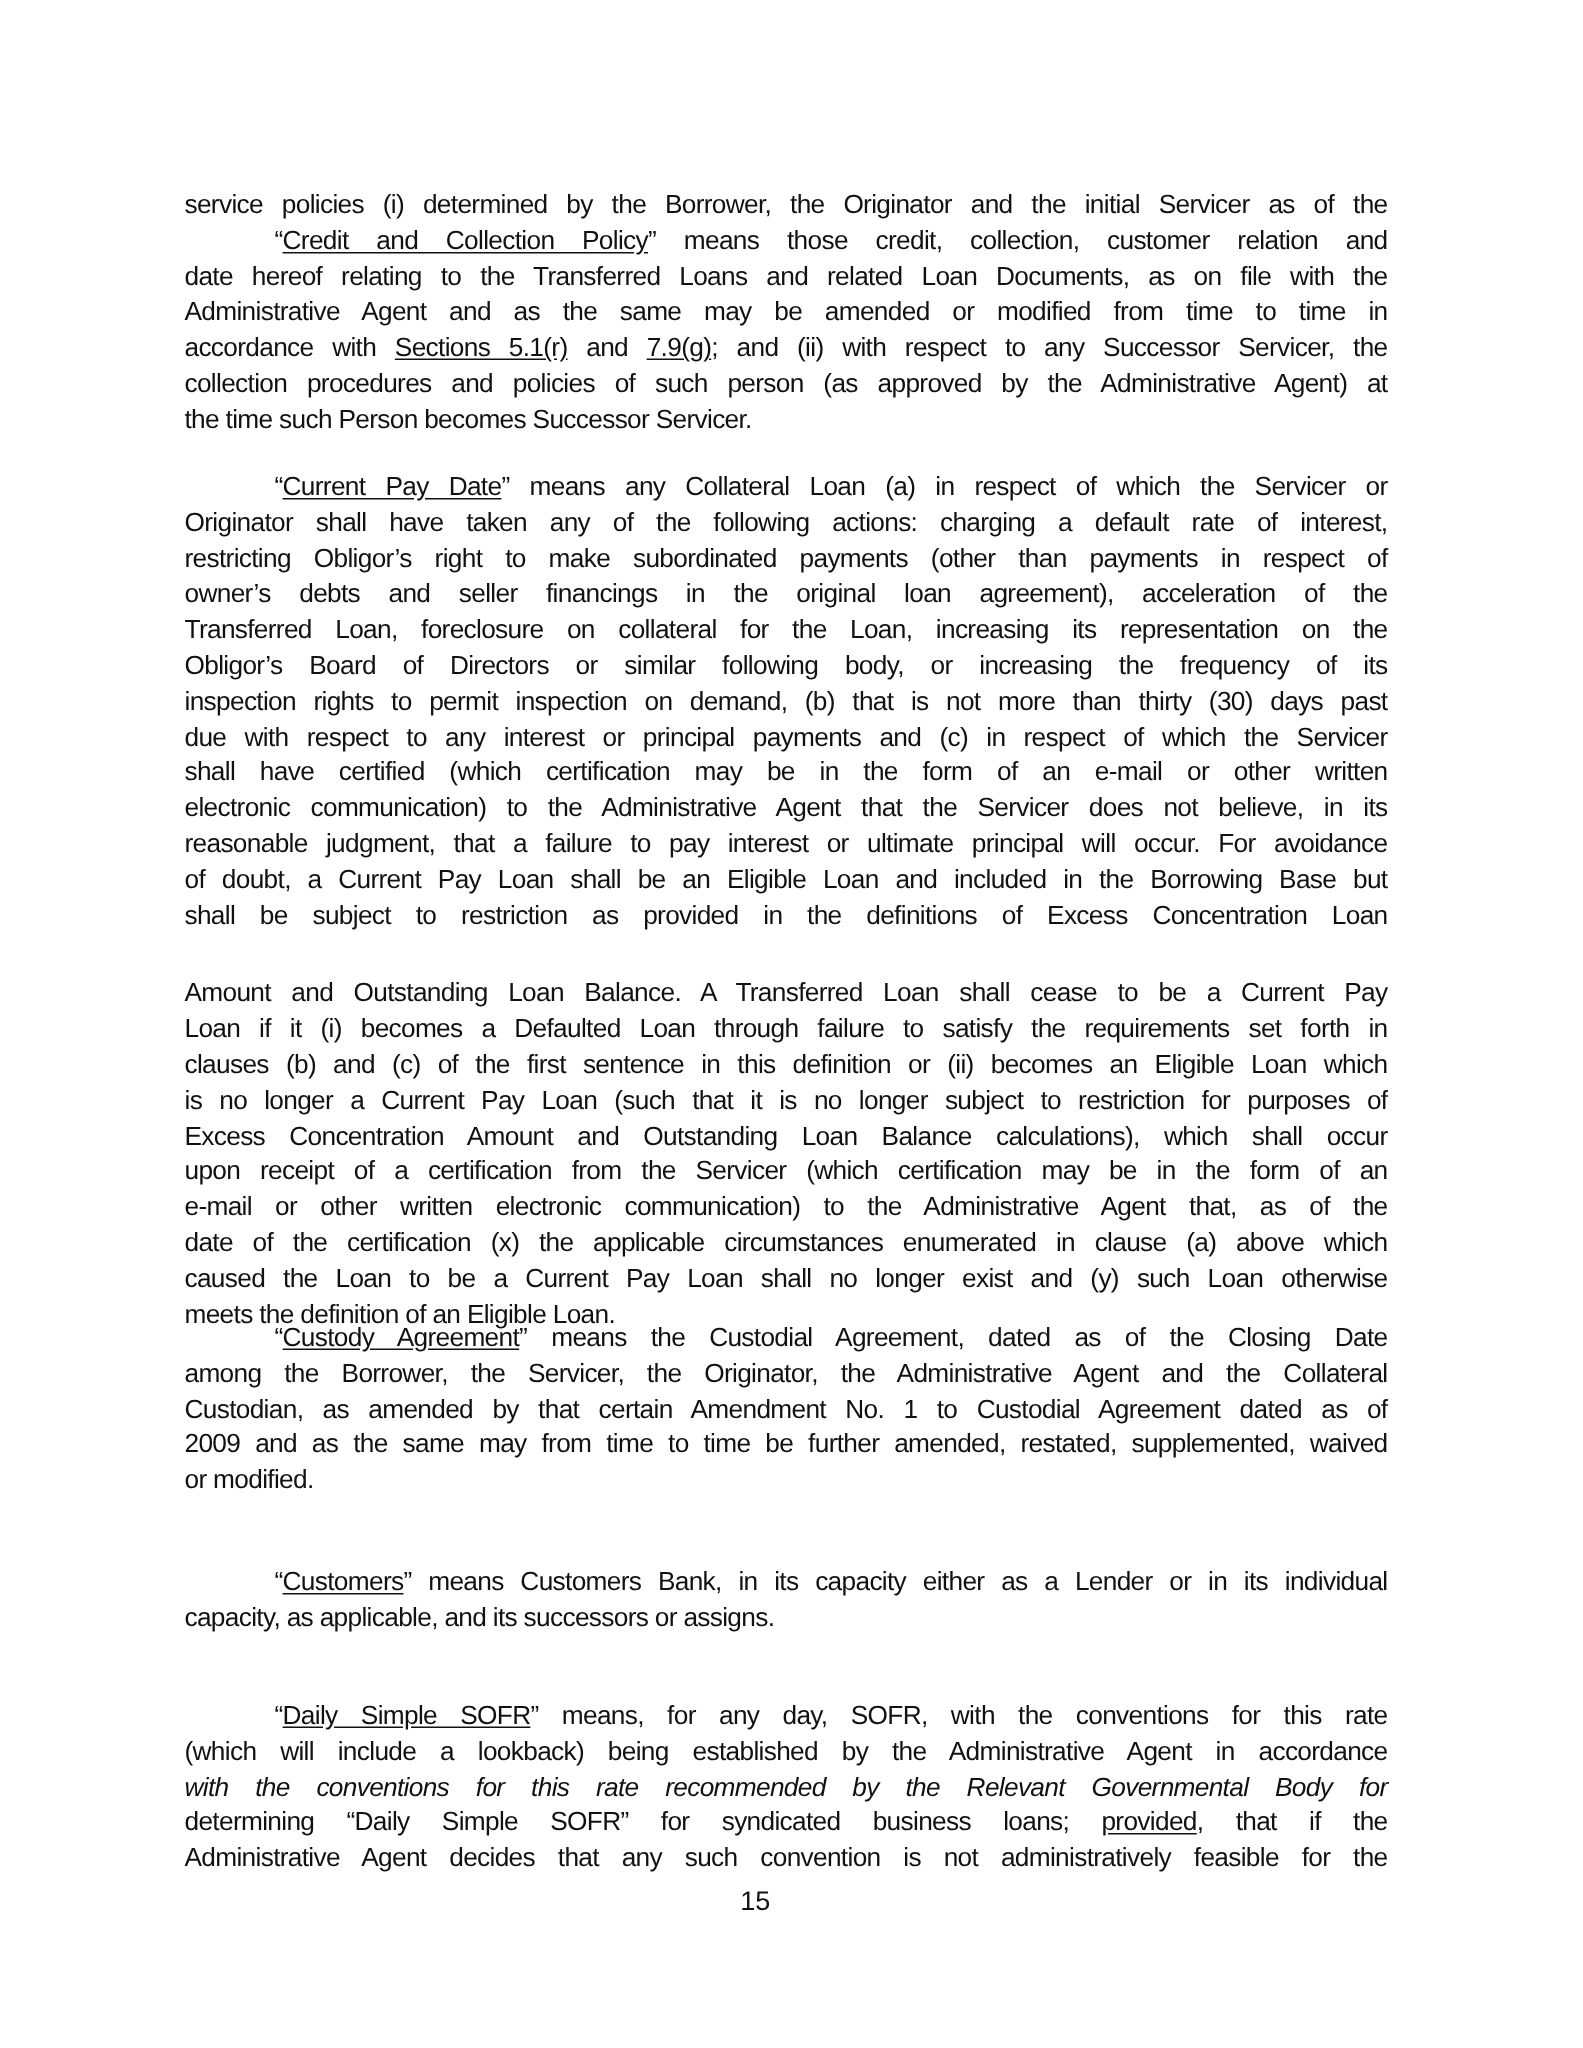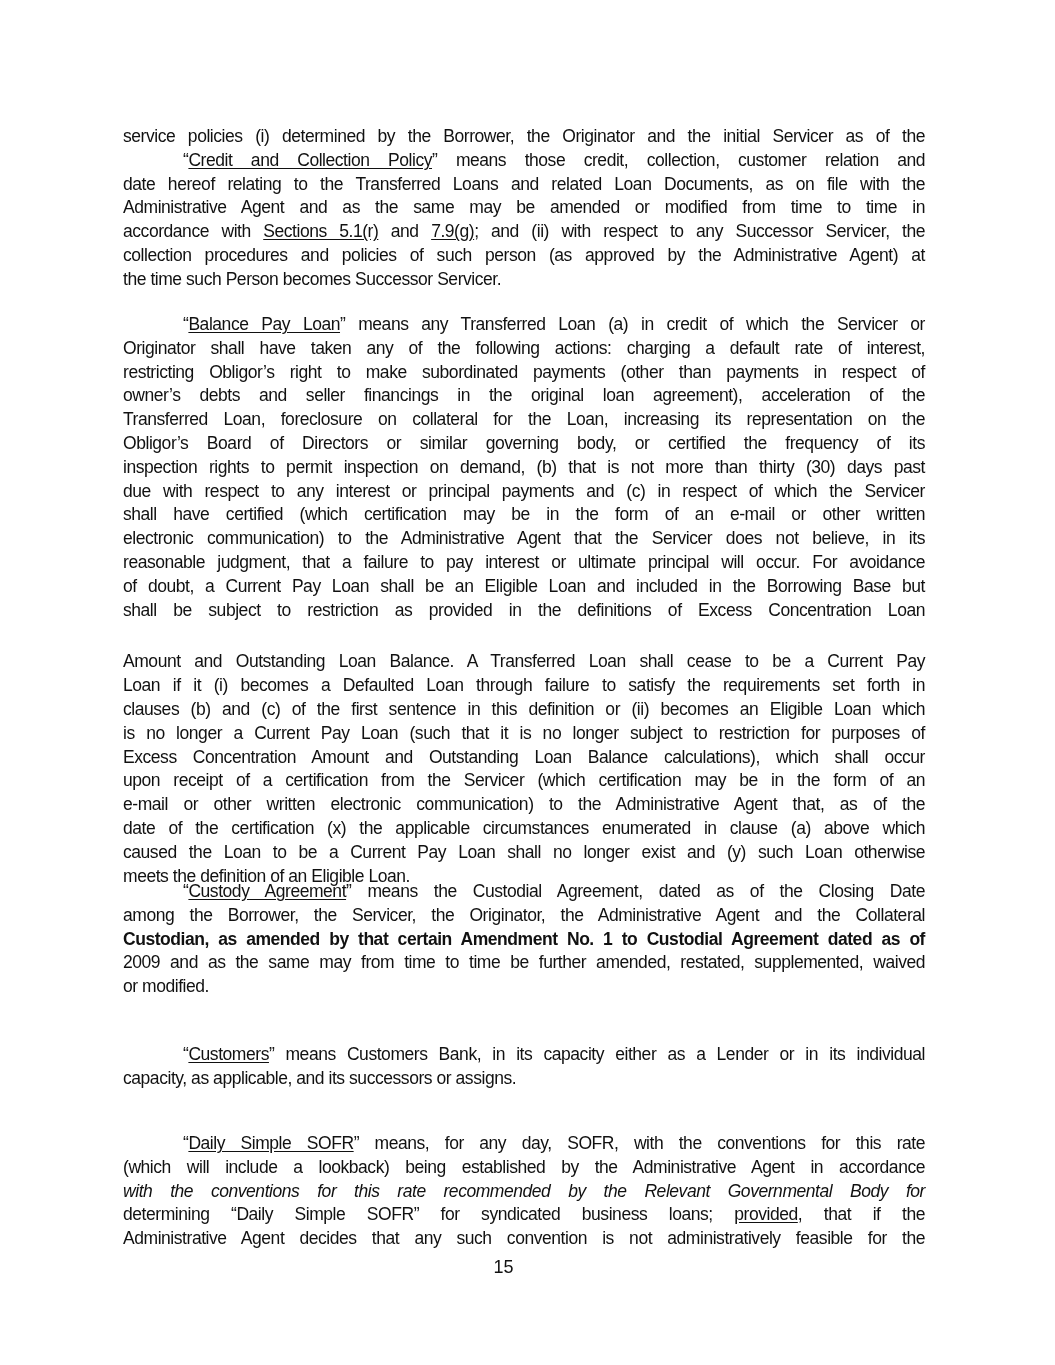--- a/index.html
+++ b/index.html
@@ -34,26 +34,26 @@
   <div class="para" id="p0" style="top:125px;">
       <div class="line" style="white-space: normal;">service policies (i) determined by the Borrower, the Originator and the initial Servicer as of the</div>
       <div class="line first" style="white-space: normal;"><span>“</span><span class="u">Credit and Collection Policy</span><span style="white-space: normal;">”  means those credit, collection, customer relation and</span></div>
       <div class="line" style="white-space: normal;">date hereof relating to the Transferred Loans and related Loan Documents, as on file with the</div>
       <div class="line" style="white-space: normal;">Administrative Agent and as the same may be amended or modified from time to time in</div>
       <div class="line" style="white-space: normal;"><span style="white-space: normal;">accordance with </span><span class="u">Sections 5.1(r)</span><span style="white-space: normal;"> and </span><span class="u">7.9(g)</span><span style="white-space: normal;">; and (ii) with respect to any Successor Servicer, the</span></div>
       <div class="line" style="white-space: normal;">collection procedures and policies of such person (as approved by the Administrative Agent) at</div>
       <div class="line last" style="white-space: normal;">the time such Person becomes Successor Servicer.</div>
     </div>
   <div class="para" id="p1" style="top:313px;">
-      <div class="line first" style="white-space: normal;"><span>“</span><span class="u">Balance Pay Loan</span><span style="white-space: normal;">” means any Transferred Loan (a) in credit of which the Servicer or</span></div>
+      <div class="line first" style="white-space: normal;"><span>“</span><span class="u">Current Pay Date</span><span style="white-space: normal;">” means any Collateral Loan (a) in respect of which the Servicer or</span></div>
       <div class="line" style="white-space: normal;">Originator shall have taken any of the following actions: charging a default rate of interest,</div>
       <div class="line" style="white-space: normal;">restricting Obligor’s right to make subordinated payments (other than payments in respect of</div>
       <div class="line" style="white-space: normal;">owner’s debts and seller financings in the original loan agreement), acceleration of the</div>
       <div class="line" style="white-space: normal;">Transferred Loan, foreclosure on collateral for the Loan, increasing its representation on the</div>
-      <div class="line" style="white-space: normal;">Obligor’s Board of Directors or similar governing body, or certified the frequency of its</div>
+      <div class="line" style="white-space: normal;">Obligor’s Board of Directors or similar following body, or increasing the frequency of its</div>
       <div class="line" style="white-space: normal;">inspection rights to permit inspection on demand, (b) that is not more than thirty (30) days past</div>
       <div class="line" style="white-space: normal;">due with respect to any interest or principal payments and (c) in respect of which the Servicer</div>
       <div class="line" style="white-space: normal;">shall have certified (which certification may be in the form of an e-mail or other written</div>
       <div class="line" style="white-space: normal;">electronic communication) to the Administrative Agent that the Servicer does not believe, in its</div>
       <div class="line" style="white-space: normal;">reasonable judgment, that a failure to pay interest or ultimate principal will occur. For avoidance</div>
       <div class="line" style="white-space: normal;">of doubt, a Current Pay Loan shall be an Eligible Loan and included in the Borrowing Base but</div>
       <div class="line" style="white-space: normal;">shall be subject to restriction as provided in the definitions of Excess Concentration Loan</div>
       <div class="line" style="white-space: normal; margin-top: 28px;">Amount and Outstanding Loan Balance.  A Transferred Loan shall cease to be a Current Pay</div>
       <div class="line" style="white-space: normal;">Loan if it (i) becomes a Defaulted Loan through failure to satisfy the requirements set forth in</div>
       <div class="line" style="white-space: normal;">clauses (b) and (c) of the first sentence in this definition or (ii) becomes an Eligible Loan which</div>
@@ -61,21 +61,21 @@
       <div class="line" style="white-space: normal;">Excess Concentration Amount and Outstanding Loan Balance calculations), which shall occur</div>
       <div class="line" style="white-space: normal;">upon receipt of a certification from the Servicer (which certification may be in the form of an</div>
       <div class="line" style="white-space: normal;">e-mail or other written electronic communication) to the Administrative Agent that, as of the</div>
       <div class="line" style="white-space: normal;">date of the certification (x) the applicable circumstances enumerated in clause (a) above which</div>
       <div class="line" style="white-space: normal;">caused the Loan to be a Current Pay Loan shall no longer exist and (y) such Loan otherwise</div>
       <div class="line last" style="white-space: normal;">meets the definition of an Eligible Loan.</div>
     </div>
   <div class="para" id="p2" style="top:880px;">
       <div class="line first" style="white-space: normal;"><span>“</span><span class="u">Custody Agreement</span><span style="white-space: normal;">”  means the Custodial Agreement, dated as of the Closing Date</span></div>
       <div class="line" style="white-space: normal;">among the Borrower, the Servicer, the Originator, the Administrative Agent and the Collateral</div>
-      <div class="line" style="white-space: normal; font-weight: bold;">Custodian, as amended by that certain Amendment No. 1 to Custodial Agreement dated as of</div>
+      <div class="line" style="white-space: normal;">Custodian, as amended by that certain Amendment No. 1 to Custodial Agreement dated as of</div>
       <div class="line" style="white-space: normal;">2009 and as the same may from time to time be further amended, restated, supplemented, waived</div>
       <div class="line last" style="white-space: normal;">or modified.</div>
     </div>
   <div class="para" id="p3" style="top:1043px;">
       <div class="line first" style="white-space: normal;"><span>“</span><span class="u">Customers</span><span style="white-space: normal;">” means Customers Bank, in its capacity either as a Lender or in its individual</span></div>
       <div class="line last" style="white-space: normal;">capacity, as applicable, and its successors or assigns.</div>
     </div>
   <div class="para" id="p4" style="top:1132px;">
       <div class="line first" style="white-space: normal;"><span>“</span><span class="u">Daily Simple SOFR</span><span style="white-space: normal;">”  means, for any day, SOFR, with the conventions for this rate</span></div>
       <div class="line" style="white-space: normal;">(which will include a lookback) being established by the Administrative Agent in accordance</div>

